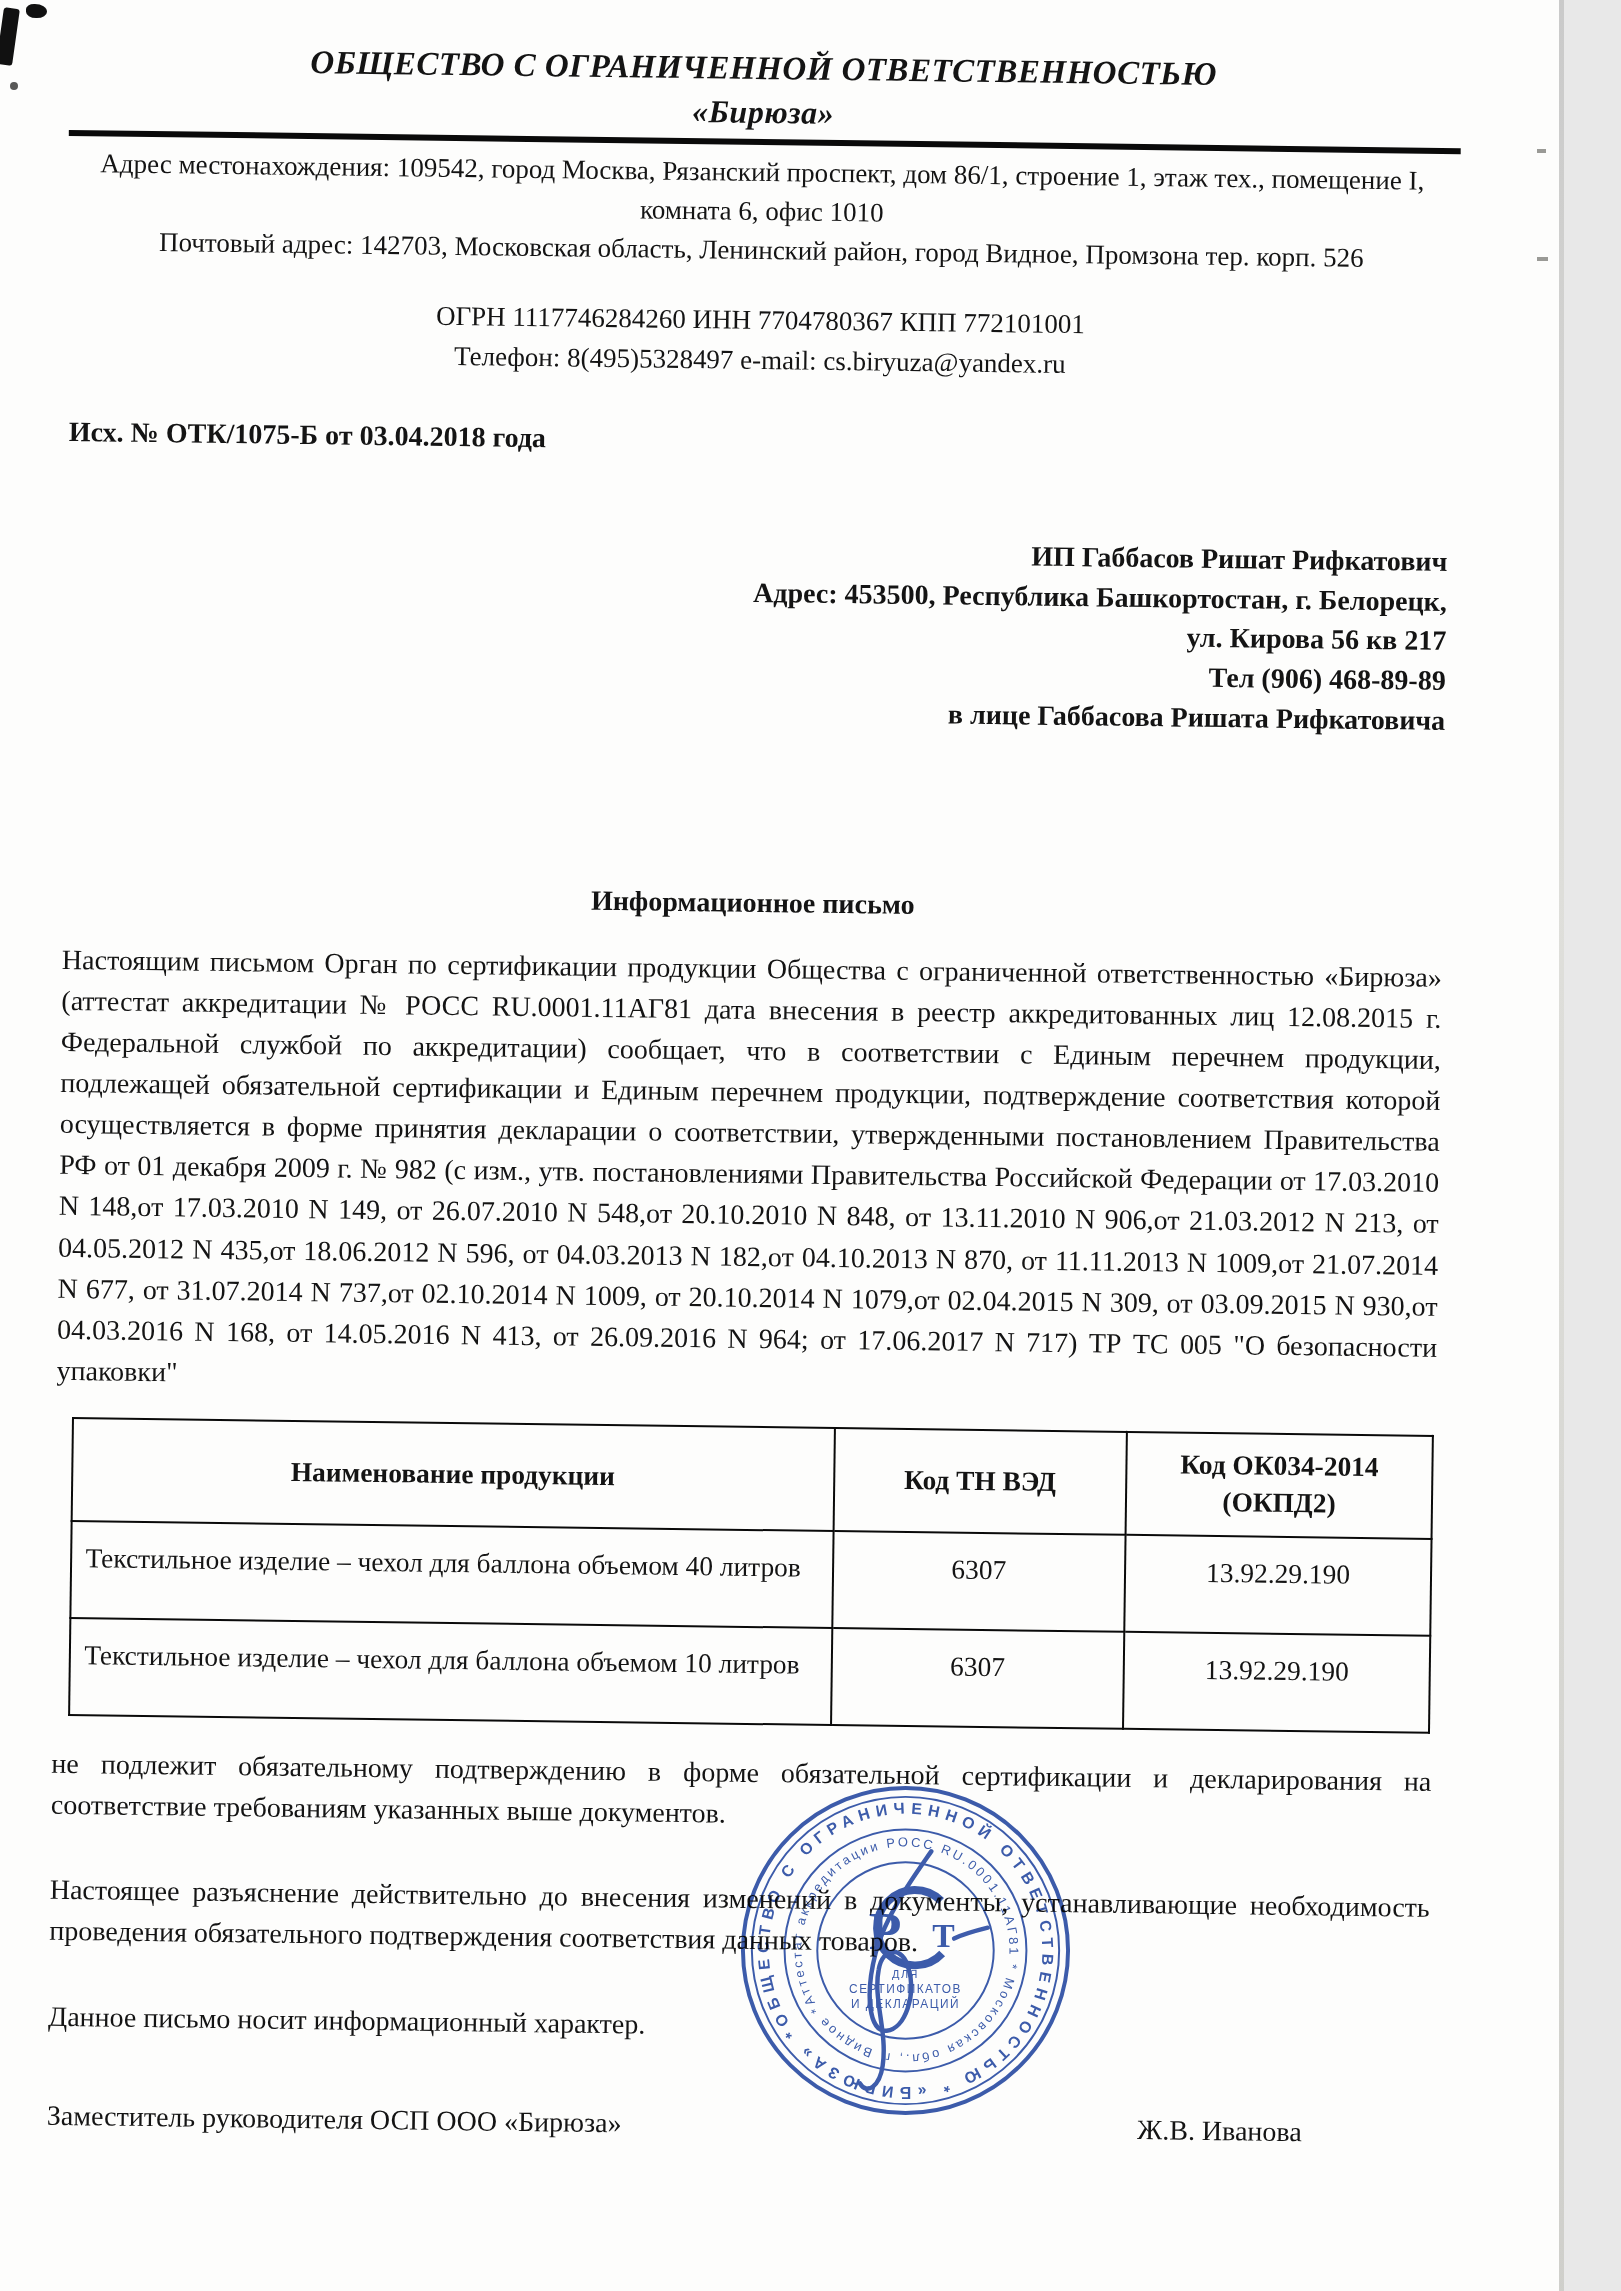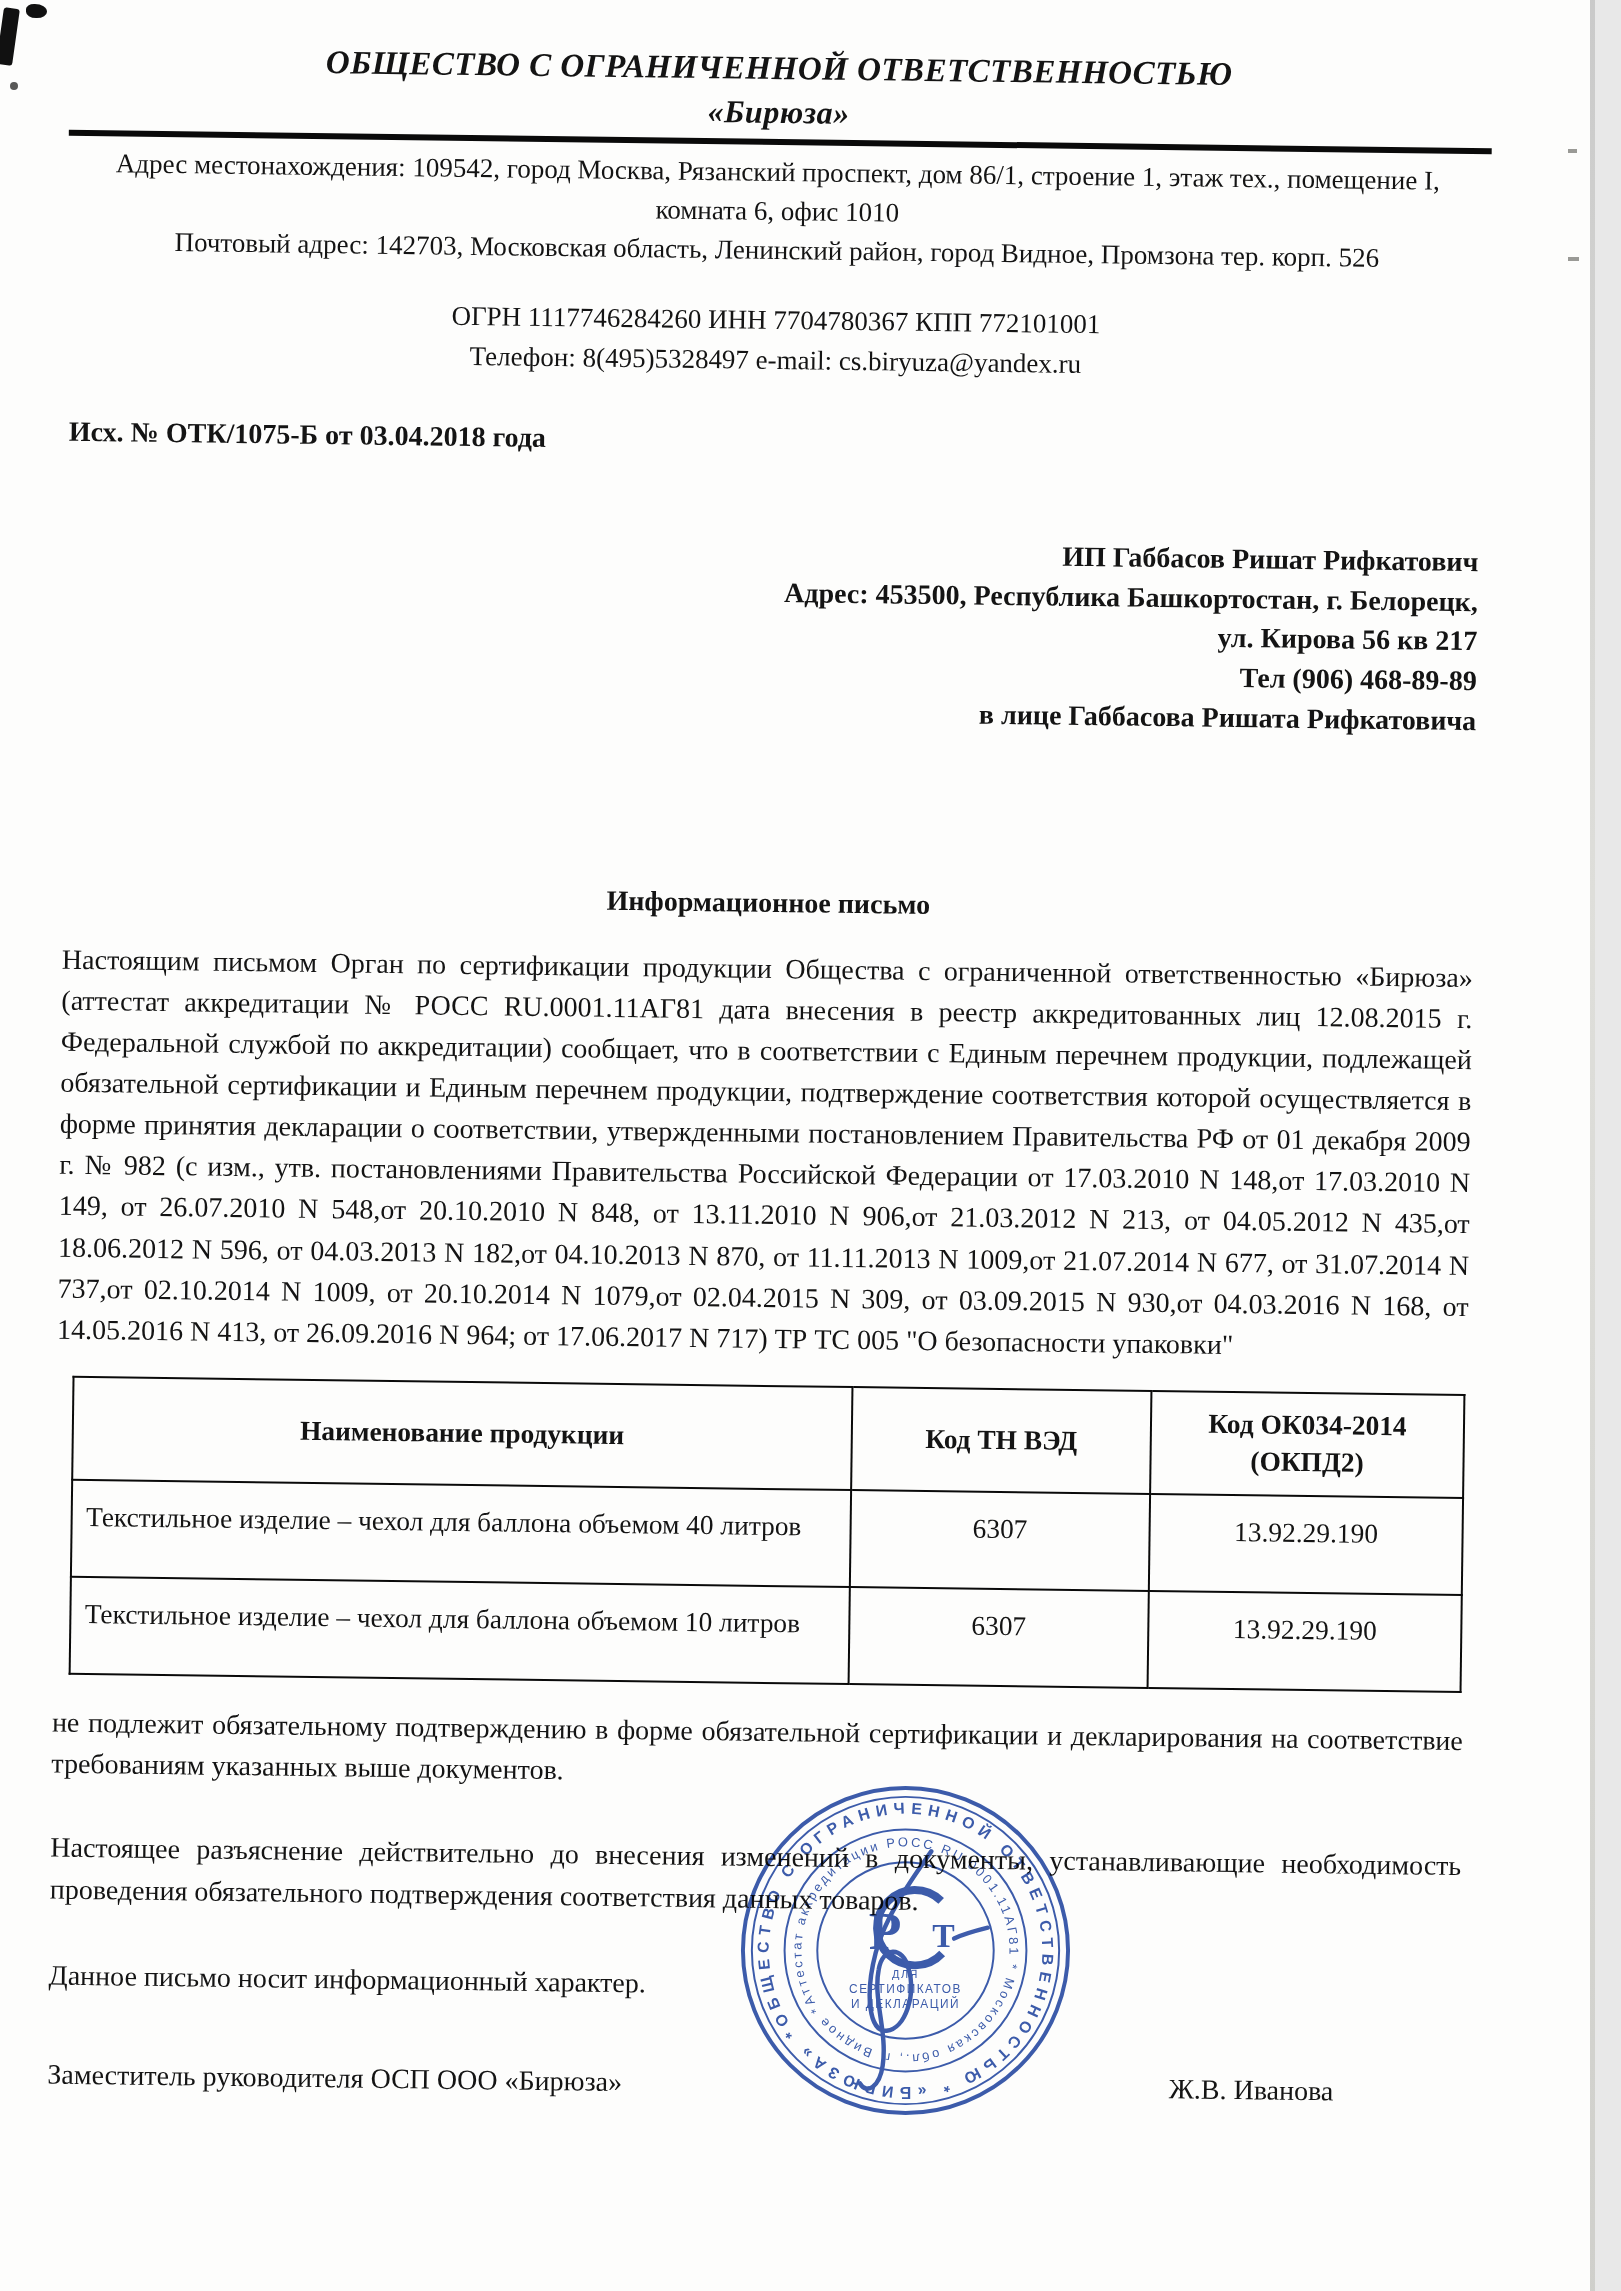--- a/index.html
+++ b/index.html
@@ -1,19 +1,19 @@
 <!DOCTYPE html>
 <html><head>
 <meta charset="utf-8">
 <style>
   html,body { margin:0; padding:0; background:#e8e8e8; }
   .page {
     position:relative; width:1564px; height:2292px;
     background:#fdfdfc; overflow:hidden;
-    font-family:"Liberation Serif", serif; color:#141414;padding-left:31px;
+    font-family:"Liberation Serif", serif; color:#141414;
   }
   .content {
     position:absolute; left:74px; right:110px; top:47px;
     transform:rotate(0.75deg); transform-origin:50% 0;
   }
   .org-line { text-align:center; font-weight:bold; font-style:italic; font-size:33px; line-height:1.3; letter-spacing:0.5px; }
   .org-line.second { font-size:32px; margin-top:2px; }
   .rule { height:5.9px; background:#0a0a0a; margin:5.9px -7.8px 0 -3.9px; }
   .addr { text-align:center; font-size:27px; line-height:1.45; }
   .addr.first { margin-top:7.8px; }

